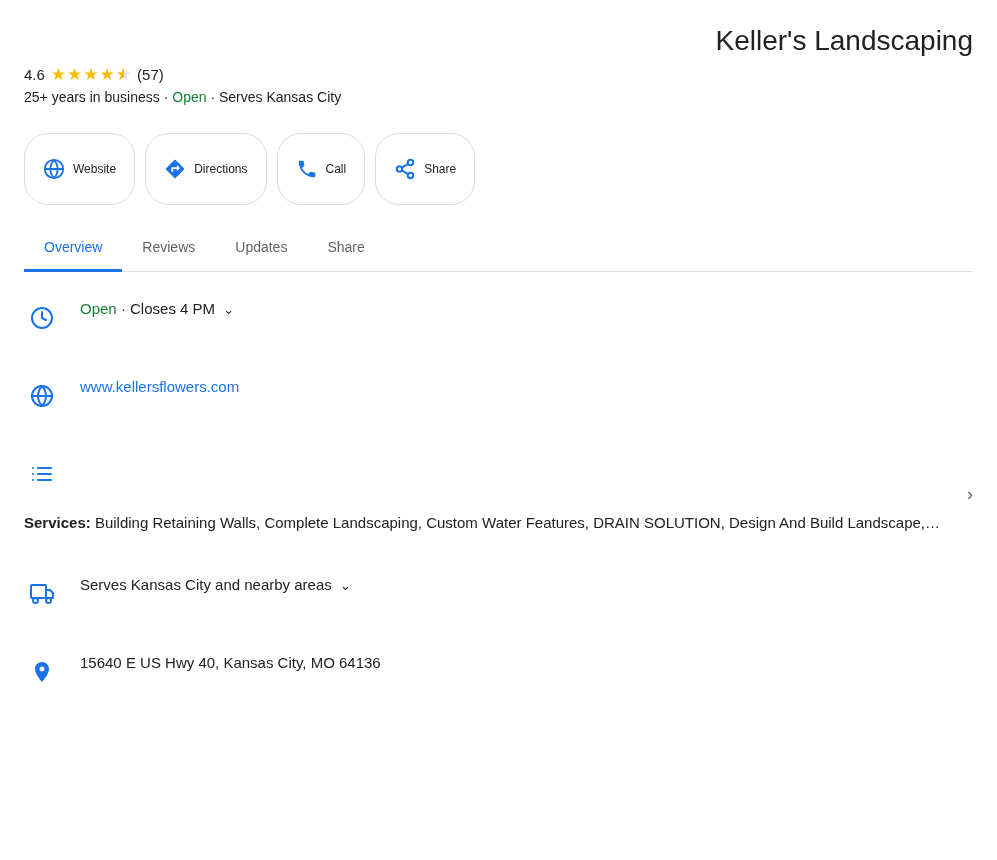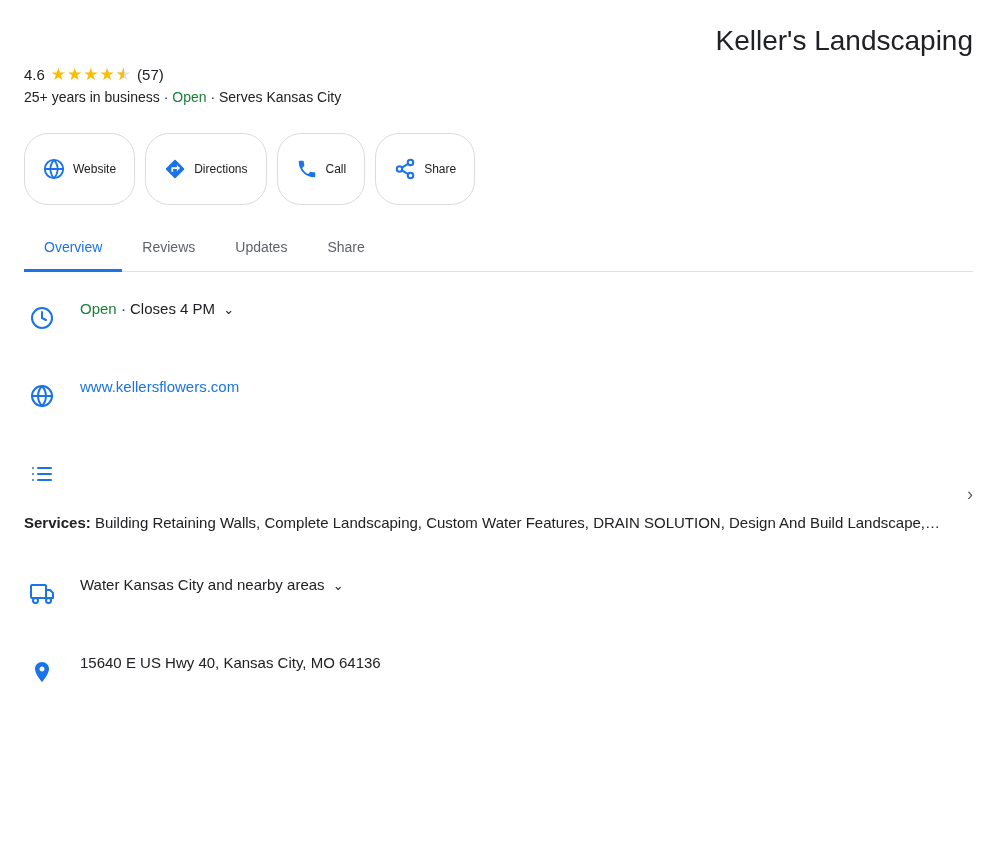--- a/index.html
+++ b/index.html
@@ -316,21 +316,21 @@
   <div class="info-row">
     <div class="info-icon">
       <svg class="icon-svg-lg" viewBox="0 0 24 24" fill="none" stroke="#1a73e8" stroke-width="2" stroke-linecap="round" stroke-linejoin="round">
         <rect x="1" y="3" width="15" height="13" rx="1"></rect>
         <path d="M16 8h4l3 3v5h-7V8z"></path>
         <circle cx="5.5" cy="18.5" r="2.5"></circle>
         <circle cx="18.5" cy="18.5" r="2.5"></circle>
       </svg>
     </div>
     <div class="info-content" style="cursor:pointer;">
-      <span>Water Kansas City and nearby areas</span>
+      <span>Serves Kansas City and nearby areas</span>
       <span class="chevron-down"> ⌄</span>
     </div>
   </div>
 
   <div class="info-row">
     <div class="info-icon">
       <svg class="icon-svg-lg" viewBox="0 0 24 24" fill="#1a73e8">
         <path d="M12 2C8.13 2 5 5.13 5 9c0 5.25 7 13 7 13s7-7.75 7-13c0-3.87-3.13-7-7-7zm0 9.5c-1.38 0-2.5-1.12-2.5-2.5s1.12-2.5 2.5-2.5 2.5 1.12 2.5 2.5-1.12 2.5-2.5 2.5z"></path>
       </svg>
     </div>

